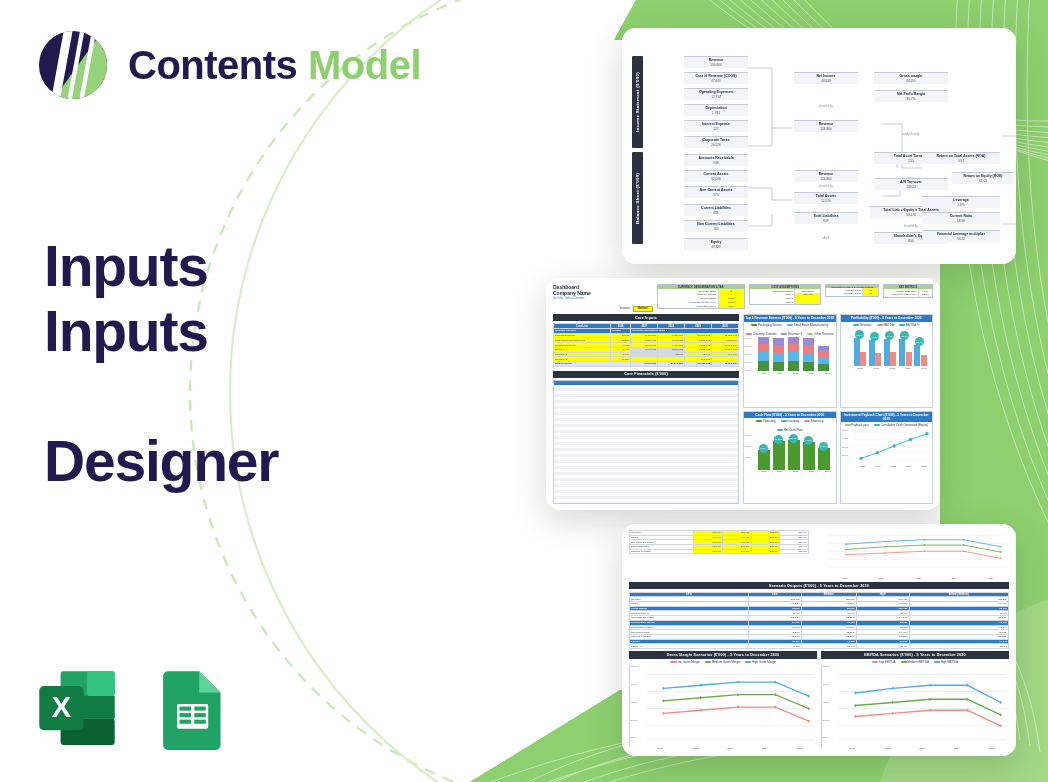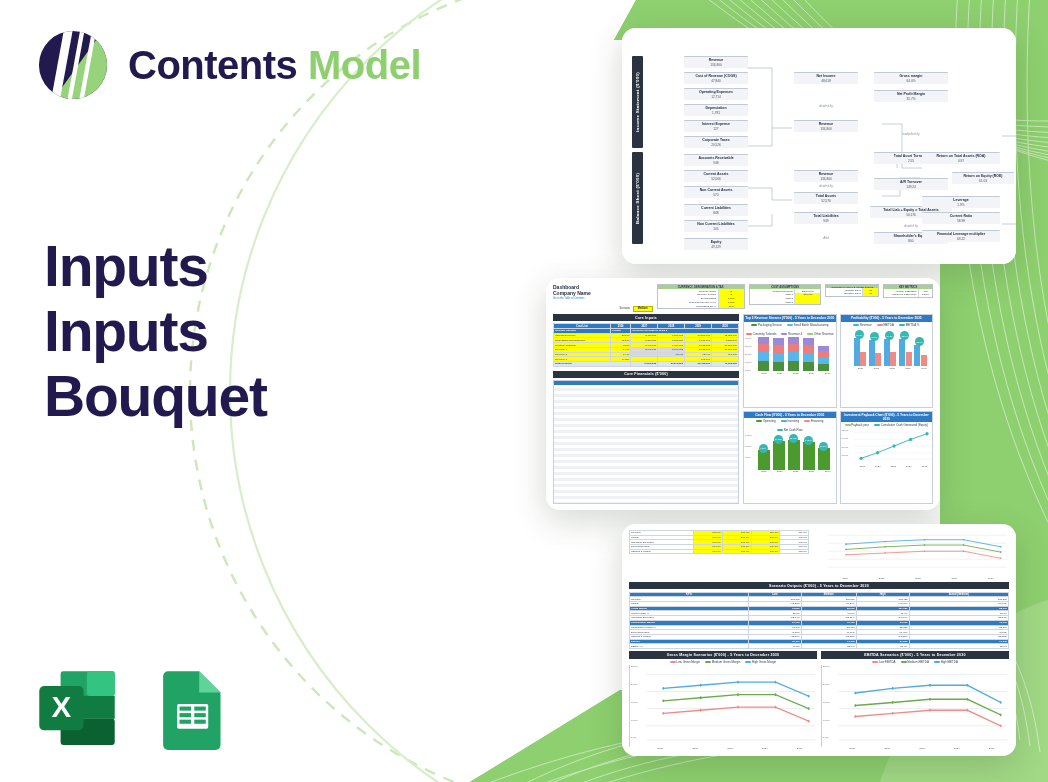--- a/index.html
+++ b/index.html
@@ -222,21 +222,22 @@
     </svg>
     <div class="logo-text">
       <span>Contents</span>
       <span class="accent">Model</span>
     </div>
   </div>
 
   <h1 class="headline">
     <span>Inputs</span><br>
     <span>Inputs</span><br>
-    <span>Bouquet</span><br>
+    <br>
+    <span>Designer</span>
   </h1>
 
   <div class="app-icons">
     <svg class="app-icon" viewBox="0 0 100 100">
       <rect x="30" y="4" width="66" height="30" rx="3" fill="#21a366"></rect>
       <rect x="30" y="34" width="66" height="28" fill="#107c41"></rect>
       <rect x="30" y="62" width="66" height="32" rx="3" fill="#0b6131"></rect>
       <rect x="62" y="4" width="34" height="30" rx="3" fill="#33c481"></rect>
       <rect x="4" y="22" width="54" height="54" rx="6" fill="#107c41"></rect>
       <text x="31" y="60" font-family="'Liberation Sans', sans-serif" font-size="36" font-weight="700" fill="#ffffff" text-anchor="middle">X</text>

